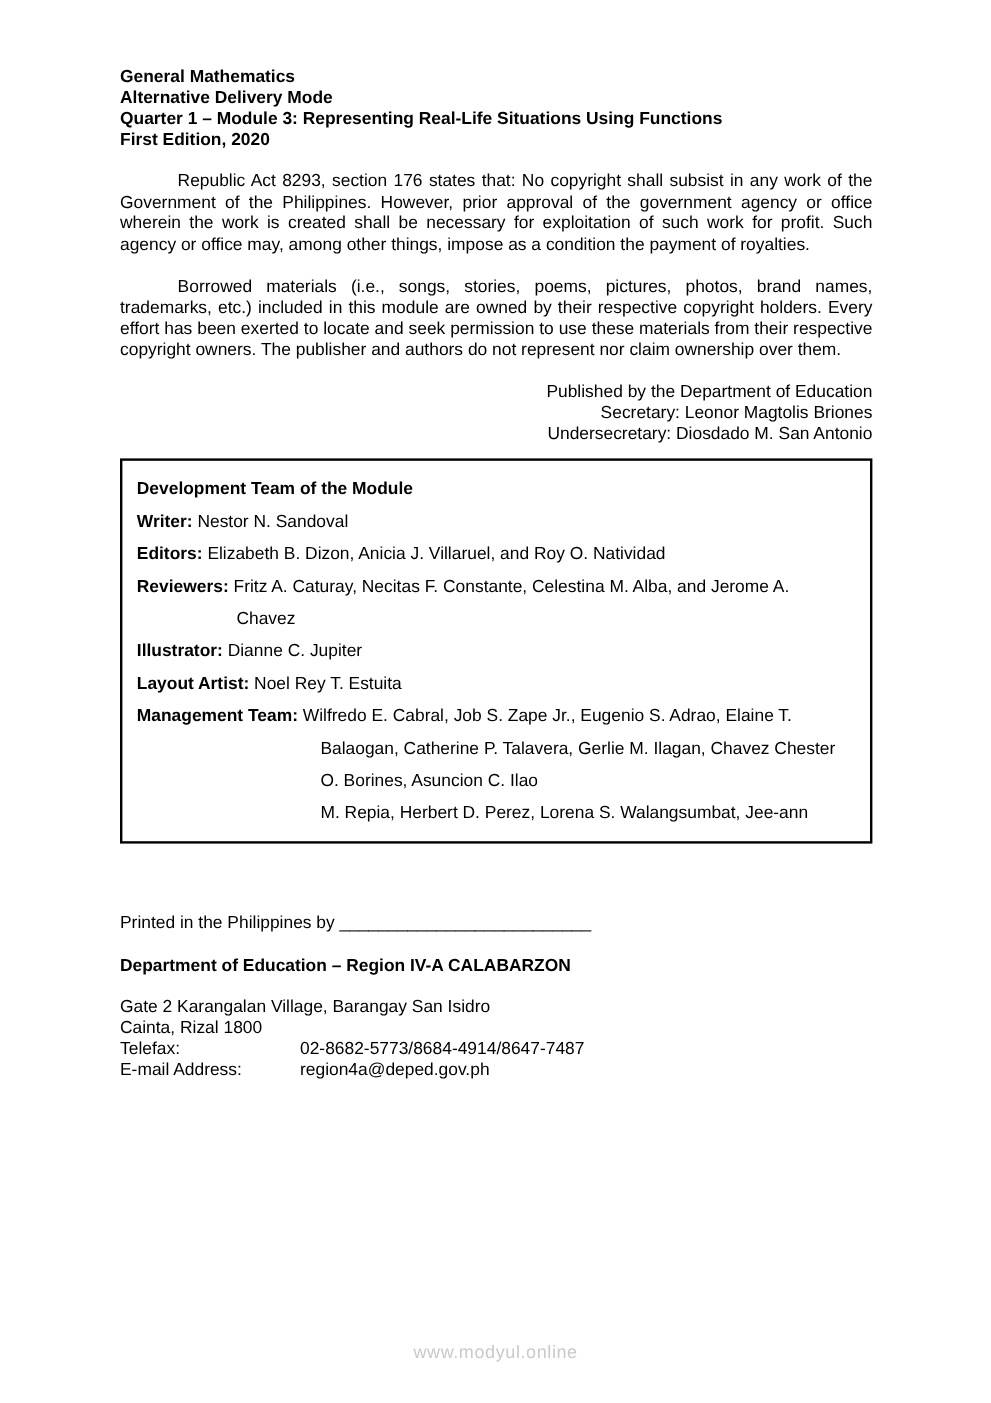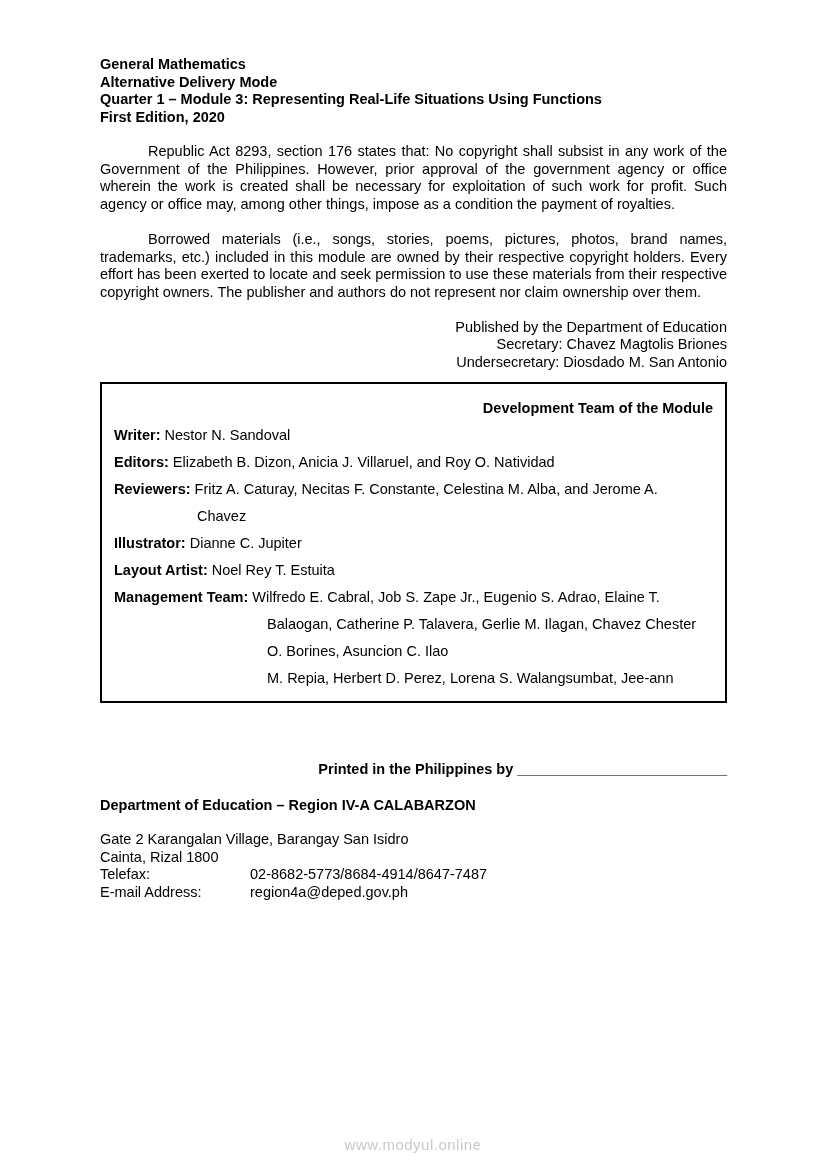--- a/index.html
+++ b/index.html
@@ -29,57 +29,56 @@
   .para .b { font-weight: normal; }
   .publisher { margin-top: 17px; text-align: right; }
   .publisher div { line-height: 17.7px; }
 
   .devbox {
     margin-top: 10px;
     border: 2px solid #000000;
     padding: 15px 12px 14px 12px;
   }
   .devbox .box-title {
-    text-align: right;
+    text-align: left;
     font-weight: bold;
     line-height: 18px;
     margin-bottom: 9px;
   }
   .devrow, .devcont {
     line-height: 18px;
     margin-top: 9px;
   }
   .devrow .lbl { font-weight: bold; }
   .cont-reviewers { padding-left: 83px; }
   .cont-mgmt { padding-left: 153px; }
 
   .printed-line {
     margin-top: 57px;
-    font-weight: bold;
+    font-weight: normal;
     line-height: 18px;
-    text-align: right;
   }
   .region-line {
     margin-top: 18px;
     font-weight: bold;
     line-height: 18px;
   }
   .contact { margin-top: 17px; }
   .crow { display: flex; }
   .clabel {
     width: 150px;
     flex: 0 0 150px;
     line-height: 17.8px;
   }
   .cval div { line-height: 17.8px; }
 
   .watermark {
     position: absolute;
     left: 0;
-    bottom: 16px;
+    bottom: 33px;
     width: 100%;
     text-align: center;
     color: #c9c9c9;
     font-size: 15px;
     letter-spacing: 0.5px;
   }
 </style>
 </head>
 <body>
 
@@ -91,21 +90,21 @@
     <div>Quarter 1 – Module 3: Representing Real-Life Situations Using Functions</div>
     <div>First Edition, 2020</div>
   </div>
 
   <p class="para"><span class="b">Republic Act 8293, section 176</span><span> states that: No copyright shall subsist in any work of the Government of the Philippines. However, prior approval of the government agency or office wherein the work is created shall be necessary for exploitation of such work for profit. Such agency or office may, among other things, impose as a condition the payment of royalties.</span></p>
 
   <p class="para">Borrowed materials (i.e., songs, stories, poems, pictures, photos, brand names, trademarks, etc.) included in this module are owned by their respective copyright holders. Every effort has been exerted to locate and seek permission to use these materials from their respective copyright owners. The publisher and authors do not represent nor claim ownership over them.</p>
 
   <div class="publisher">
     <div>Published by the Department of Education</div>
-    <div>Secretary: Chavez Magtolis Briones</div>
+    <div>Secretary: Leonor Magtolis Briones</div>
     <div>Undersecretary: Diosdado M. San Antonio</div>
   </div>
 
   <div class="devbox">
     <div class="box-title">Development Team of the Module</div>
 
     <div class="devrow">
       <span class="lbl">Writer:</span>
       <span>Nestor N. Sandoval</span>
     </div>

